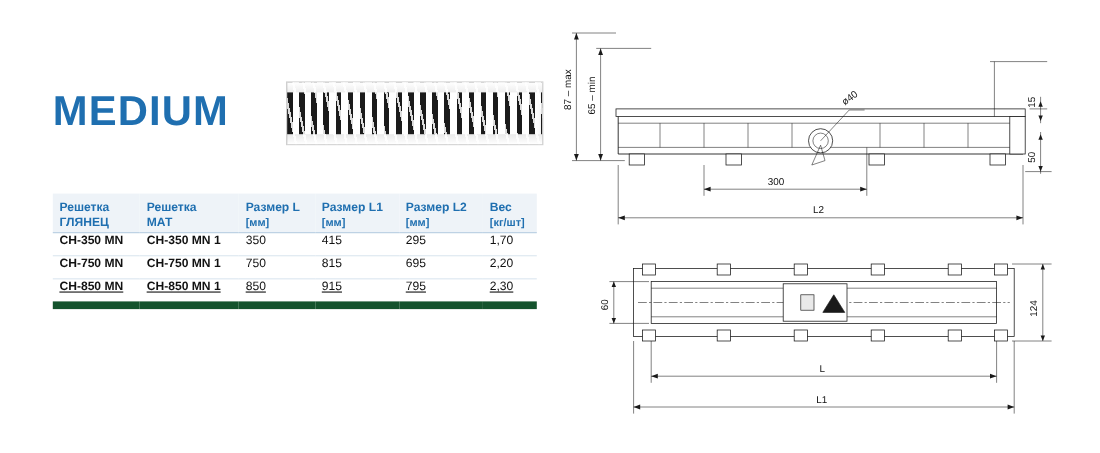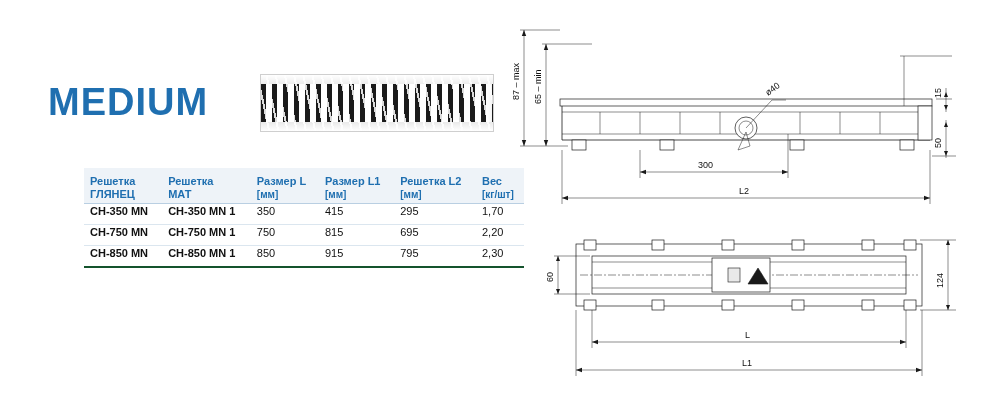--- a/index.html
+++ b/index.html
@@ -78,25 +78,24 @@
     background: repeating-linear-gradient(78deg,
       rgba(255,255,255,0) 0px, rgba(255,255,255,0) 7px,
       rgba(255,255,255,.85) 7px, rgba(255,255,255,.85) 9px);
     mix-blend-mode: normal;
   }
 
   
   #spec-table {
     position: absolute;
     left: 48px;
-    top: 168px;
+    top: 176px;
     width: 440px;
     border-collapse: collapse;
     font-size: 11px;
-    margin-left: 36px;
   }
   #spec-table th {
     text-align: left;
     font-size: 11px;
     font-weight: bold;
     color: #1f6fb0;
     padding: 7px 4px 2px 6px;
     vertical-align: top;
     line-height: 13px;
     border-bottom: 1px solid #b9cfe2;
@@ -113,21 +112,22 @@
   #spec-table td {
     padding: 1px 4px 7px 6px;
     font-size: 11px;
     color: #111;
     border-bottom: 1px solid #dbe6ef;
   }
   #spec-table td.b {
     font-weight: bold;
   }
   #spec-table tr:last-child td {
-    border-bottom: 2px solid #14532d;
+    border-bottom: 7px solid #14532d;
+    text-decoration: underline;
   }
 
   
   #drawings {
     position: absolute;
     left: 500px;
     top: 0;
     width: 500px;
     height: 412px;
   }
@@ -173,21 +173,21 @@
         </th>
         <th>
           <span>Размер L</span>
           <span class="unit">[мм]</span>
         </th>
         <th>
           <span>Размер L1</span>
           <span class="unit">[мм]</span>
         </th>
         <th>
-          <span>Решетка L2</span>
+          <span>Размер L2</span>
           <span class="unit">[мм]</span>
         </th>
         <th>
           <span>Вес</span>
           <span class="unit">[кг/шт]</span>
         </th>
       </tr>
     </thead>
     <tbody>
       <tr>

